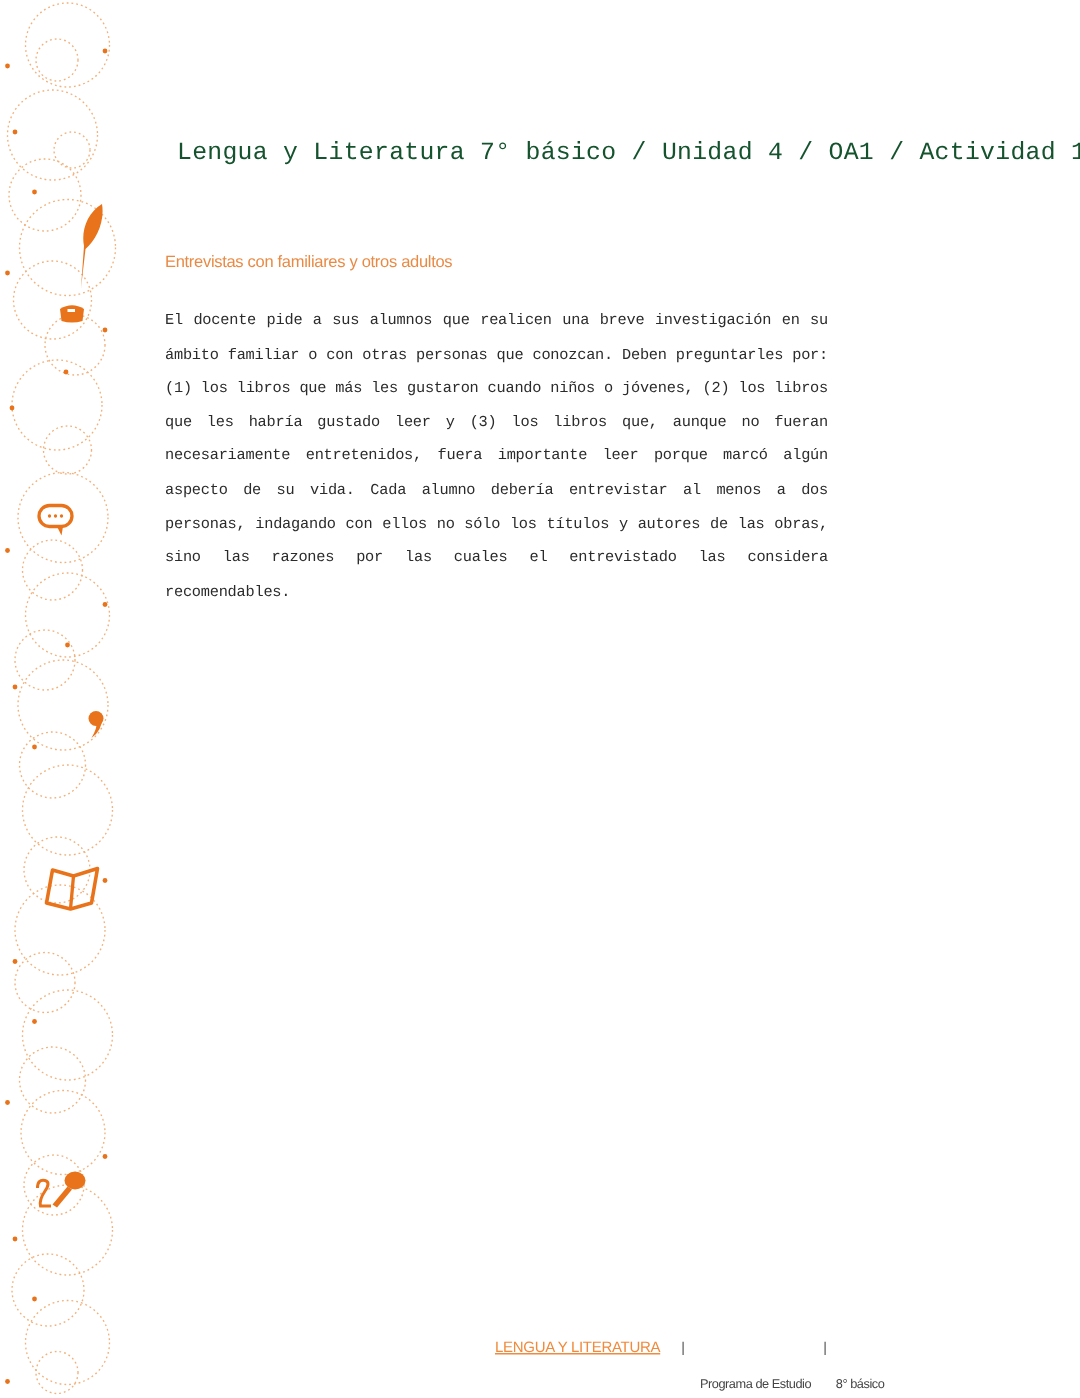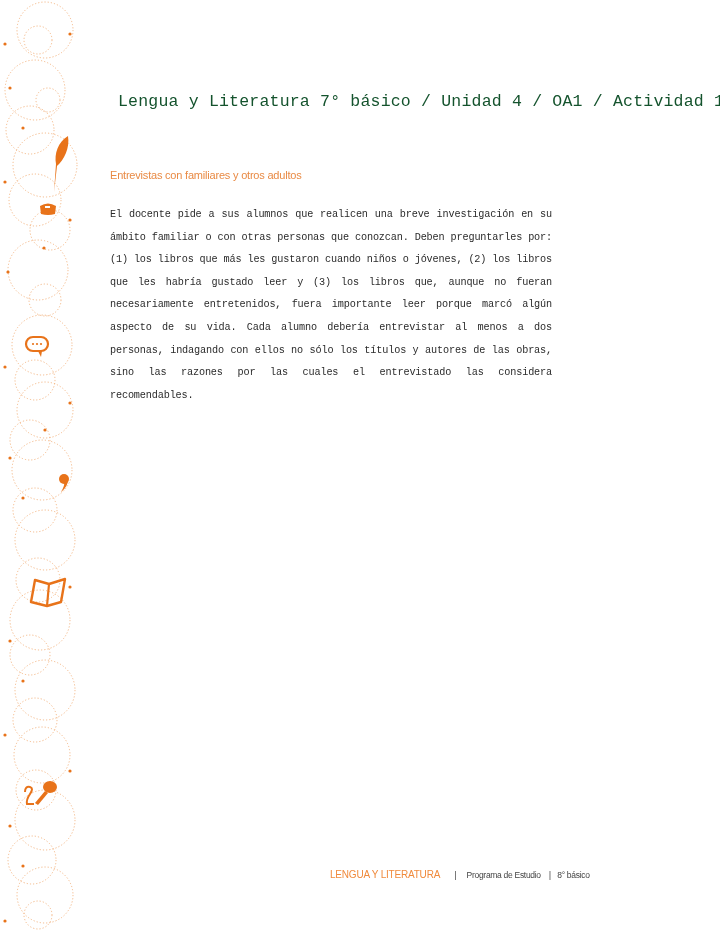--- a/index.html
+++ b/index.html
@@ -26,24 +26,24 @@
       position: absolute; left: 110px; top: 204px; width: 442px;
       font-family: Liberation Mono, monospace;
       font-size: 10.2px; line-height: 22.6px; color: #2b2b2b;
       text-align: justify; letter-spacing: -0.15px;
     }
     .footer {
       position: absolute; left: 330px; top: 869px;
       font-size: 9.5px; color: #444; white-space: nowrap;
       display: flex; align-items: center;
     }
-    .footer .subject { color: #f08a3c; font-size: 10px; letter-spacing: -0.2px; }
+    .footer .subject { color: #f08a3c; font-size: 10px; letter-spacing: -0.2px; text-decoration: underline; }
     .footer .sep { margin: 0 10px 0 14px; color: #555; }
     .footer .sep2 { margin: 0 6px 0 8px; color: #555; }
-    .footer .small { font-size: 8.5px; letter-spacing: -0.3px; }
+    .footer .small { font-size: 8.5px; letter-spacing: -0.3px; margin-top: 48px; }
     .icon { position: absolute; }
   </style>
 </head>
 <body>
 
 <svg class="border-deco" viewBox="0 0 85 932" xmlns="http://www.w3.org/2000/svg">
   <g fill="none" stroke="#f2b07a" stroke-width="0.9" stroke-dasharray="1.2 2">
     <circle cx="45" cy="30" r="28"></circle>
       <circle cx="38" cy="40" r="14"></circle>
     <circle cx="35" cy="90" r="30"></circle>

